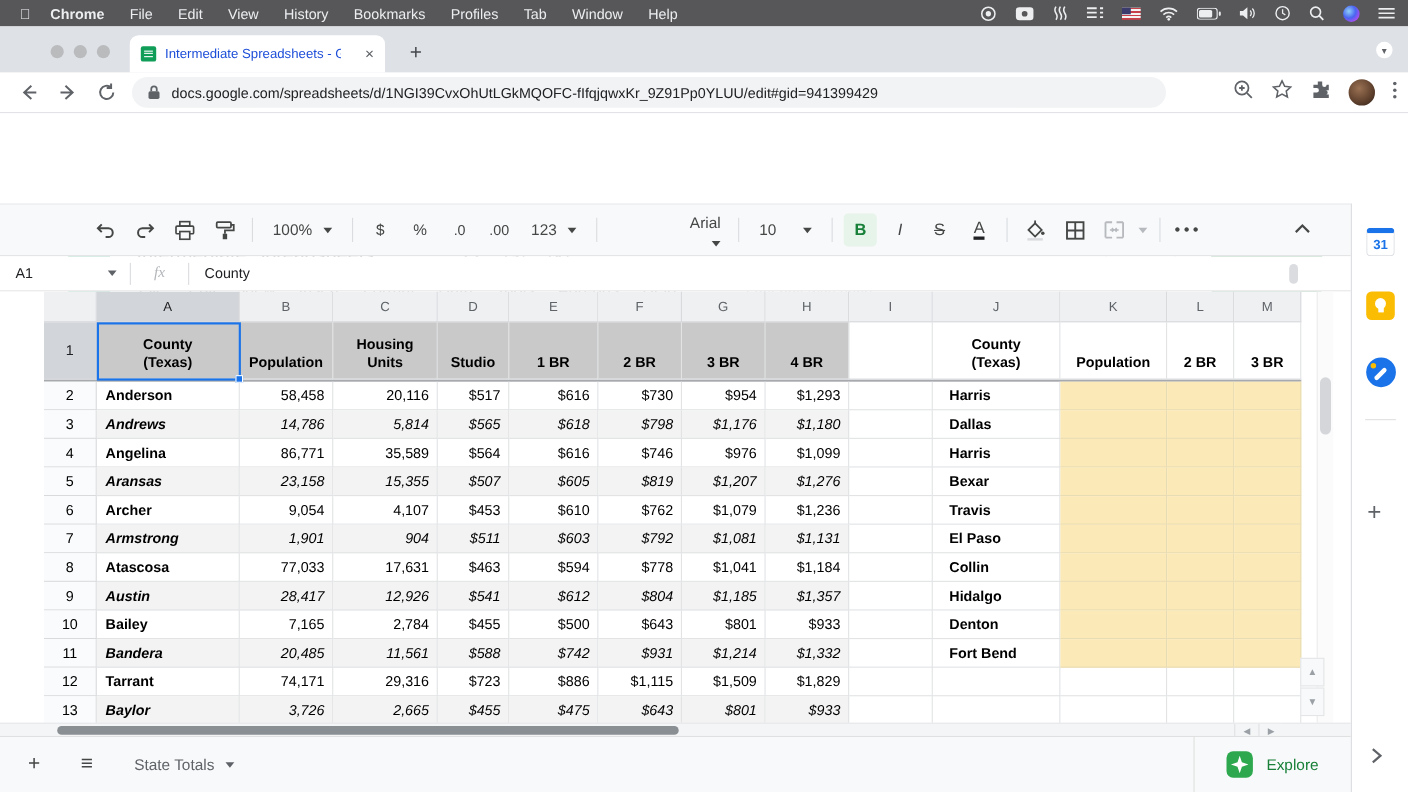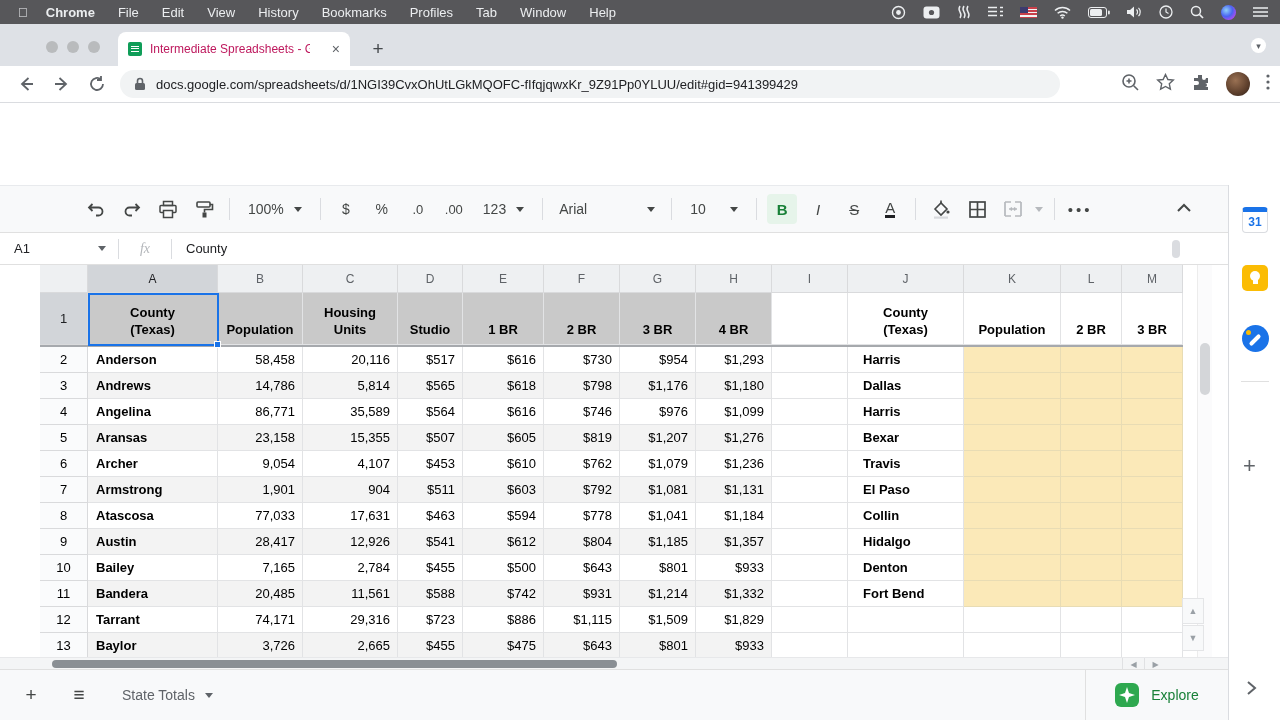--- a/index.html
+++ b/index.html
@@ -21,21 +21,21 @@
   .usflag::before { content:""; position:absolute; left:0; top:0; width:8px; height:6px; background:#3c3b6e; }
   .siri { width:15px; height:15px; border-radius:50%;
     background:radial-gradient(circle at 35% 35%, #8fd0f8, #4a64f0 45%, #b14cf0 78%, #23234d); }
 
   
   .tabstrip { position:absolute; top:24px; left:0; width:1280px; height:42px; background:#dee1e6; }
   .lights { position:absolute; left:46px; top:17px; display:flex; gap:9px; }
   .lights i { width:12px; height:12px; border-radius:50%; background:#b9bbbd; }
   .tab { position:absolute; left:118px; top:8px; width:232px; height:34px; background:#fff;
     border-radius:8px 8px 0 0; display:flex; align-items:center; padding:0 10px; }
-  .tab .title { font-size:12px; color:#be185d; margin-left:8px; white-space:nowrap; overflow:hidden; width:160px; }
+  .tab .title { font-size:12px; color:#1d4ed8; margin-left:8px; white-space:nowrap; overflow:hidden; width:160px; }
   .tab .close { margin-left:auto; color:#5f6368; font-size:14px; }
   .mini-sheets { width:14px; height:14px; background:#0f9d58; border-radius:2px; position:relative; flex:0 0 auto; }
   .mini-sheets::before { content:""; position:absolute; left:3px; top:3.5px; width:8px; height:7px;
     background:linear-gradient(#fff,#fff) 0 0/8px 1.4px no-repeat, linear-gradient(#fff,#fff) 0 2.8px/8px 1.4px no-repeat,
     linear-gradient(#fff,#fff) 0 5.6px/8px 1.4px no-repeat; }
   .newtab { position:absolute; left:366px; top:13px; width:24px; height:24px; color:#45494d; font-size:19px;
     display:flex; align-items:center; justify-content:center; }
   .tabsearch { position:absolute; right:14px; top:14px; width:15px; height:15px; border-radius:50%; background:#fff;
     color:#5f6368; font-size:9px; display:flex; align-items:center; justify-content:center; }
 
@@ -81,21 +81,21 @@
   
   .toolbar { height:48px; background:#f8f9fa; border-top:1px solid #e8eaed; border-bottom:1px solid #e0e0e0;
     display:flex; align-items:center; padding-left:78px; color:#444746; }
   .tbtn { height:30px; min-width:30px; border-radius:4px; display:flex; align-items:center; justify-content:center;
     margin:0 3px; font-size:14px; }
   .tsep { width:1px; height:22px; background:#dadce0; margin:0 7px; }
   .caret { width:0; height:0; border-left:4px solid transparent; border-right:4px solid transparent;
     border-top:5px solid #444746; display:inline-block; }
   .caret.dis { border-top-color:#b6b9bd; }
   .tb-zoom { display:flex; align-items:center; gap:10px; font-size:14px; padding:0 8px; }
-  .tb-font { display:flex; align-items:center; justify-content:space-between; width:108px; padding:0 6px; font-size:14px; }
+  .tb-font { display:flex; align-items:flex-end; justify-content:space-between; width:108px; padding:0 6px; font-size:14px;flex-direction:column; }
   .tb-size { display:flex; align-items:center; justify-content:space-between; width:64px; padding:0 8px; font-size:14px; }
   .fmt-num { font-size:13px; letter-spacing:0; }
   .bold-on { background:#e6f4ea; color:#188038; font-weight:bold; font-size:15px; }
   .it { font-style:italic; font-size:15px; }
   .strike { text-decoration:line-through; font-size:15px; }
   .tcolor { font-size:15px; border-bottom:3px solid #202124; line-height:15px; height:18px; }
   .dis { color:#b6b9bd; }
   .dots { letter-spacing:3px; font-size:15px; }
   .collapse { position:absolute; right:26px; top:8px; }
 
@@ -118,21 +118,21 @@
   .g-rownum { background:#fafbfc; color:#5f6368; font-size:11px; display:flex; align-items:center; justify-content:center;
     border-color:#d9dadc !important; }
   .g-row1 .g-cell { height:52px; font-weight:bold; font-size:13px; color:#000;
     display:flex; align-items:flex-end; justify-content:center; padding-bottom:5px; text-align:center; white-space:pre-line; line-height:1.35; }
   .g-row1 { border-bottom:2px solid #a6a9ad; }
   .g-row1 .bandhdr { background:#c9c9c9; }
   .g-data .g-cell { height:26px; font-size:13px; color:#000; display:flex; align-items:center; }
   .g-data .left { padding-left:8px; font-weight:bold; }
   .g-data .jcol { padding-left:15px; font-weight:bold; }
   .g-data .right { justify-content:flex-end; padding-right:7px; }
-  .band { background:#f3f3f3; }
+  .band { background:#f3f3f3;font-style:italic; }
   .yellow { background:#fbe9b8; border-color:#e8dcb4; }
   .sel-overlay { position:absolute; left:48px; top:28px; width:131px; height:53px;
     border:2px solid #1a73e8; pointer-events:none; }
   .sel-handle { position:absolute; right:-4px; bottom:-4px; width:7px; height:7px; background:#1a73e8; border:1px solid #fff; }
   
   .vscroll { position:absolute; right:16px; top:0; width:15px; height:392px; border-left:1px solid #ececec; background:#fbfbfc; }
   .vthumb { position:absolute; left:2px; top:78px; width:10px; height:52px; border-radius:5px; background:#d4d6d9; }
   .vbtn { position:absolute; width:22px; height:26px; right:24px; background:#f8f9fa; border:1px solid #e4e5e7;
     display:flex; align-items:center; justify-content:center; color:#9aa0a6; font-size:9px; }
   .hscrollrow { position:absolute; left:0; bottom:0; width:1228px; height:12px; background:#f4f5f6; border-top:1px solid #e7e8ea; }

